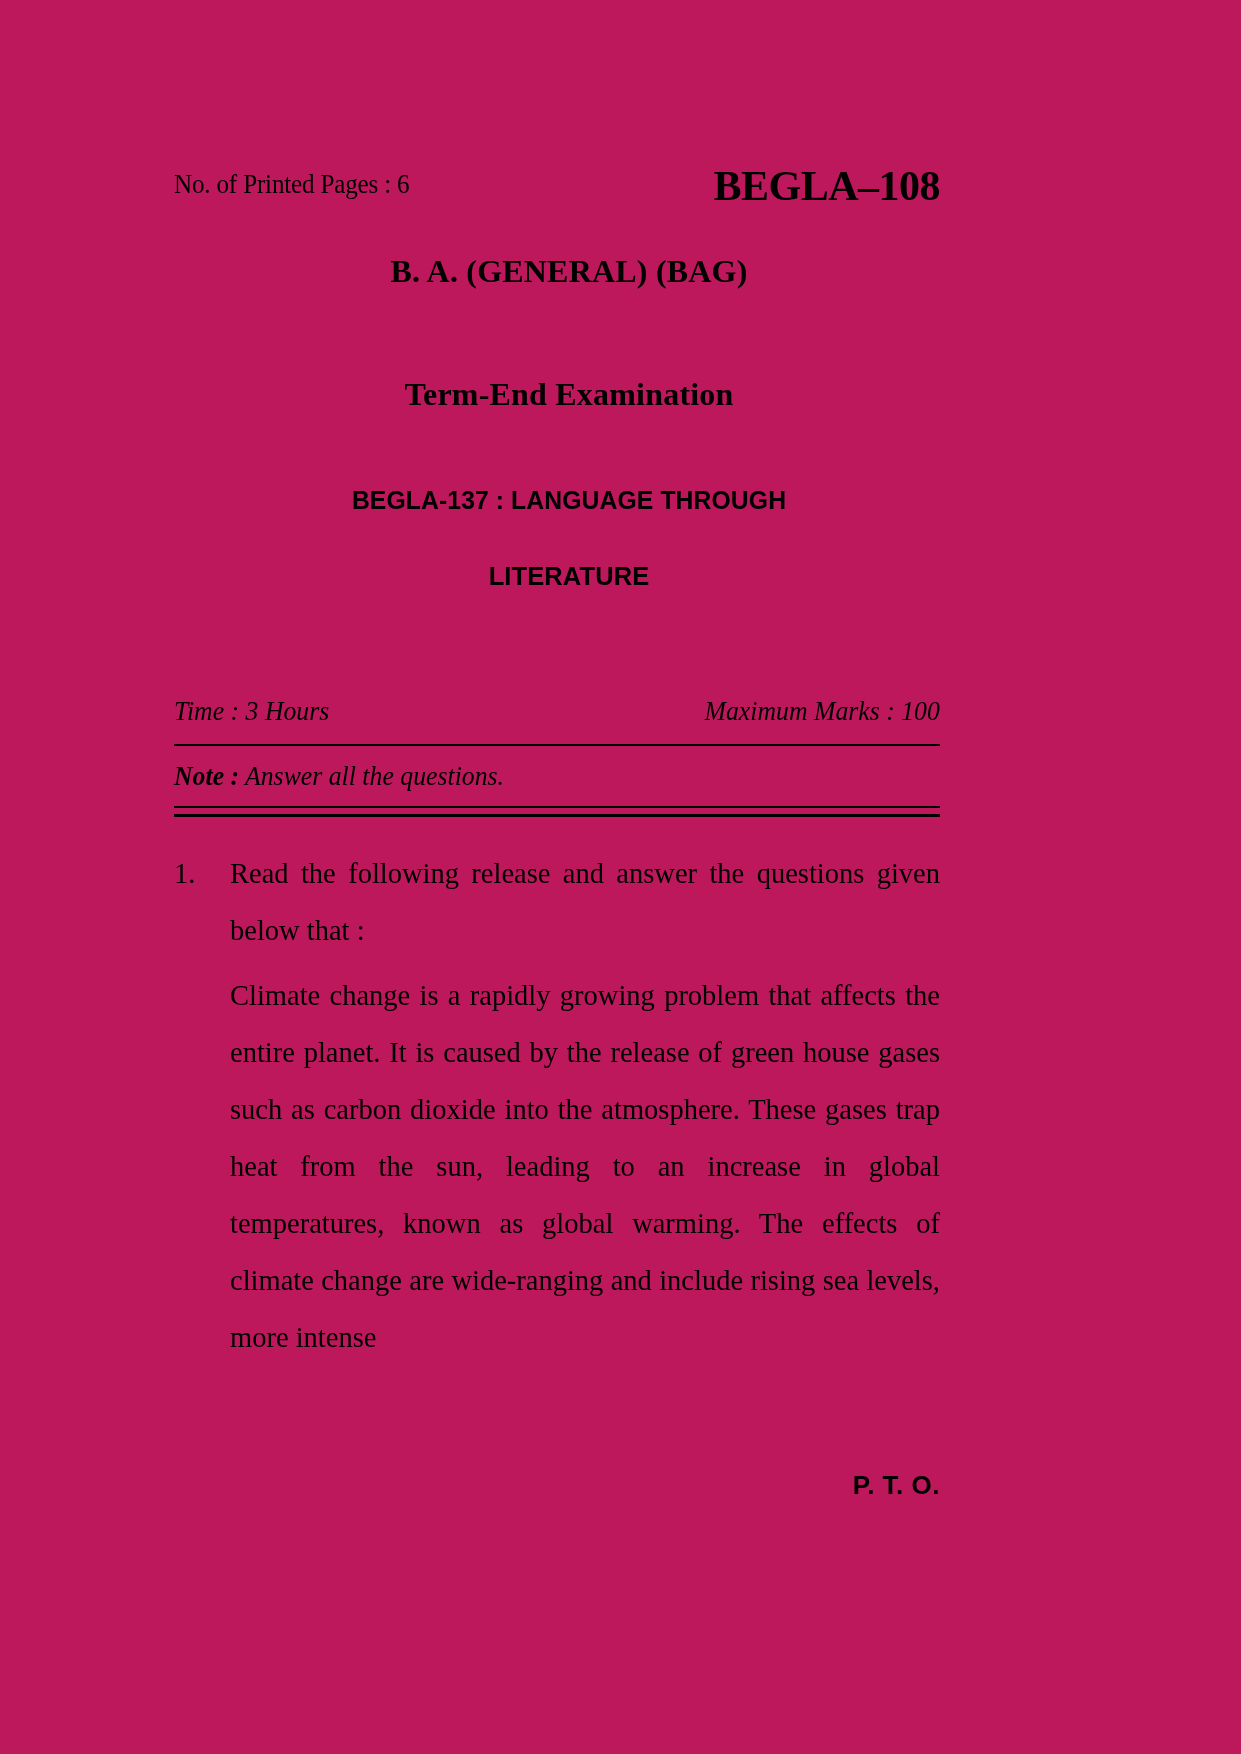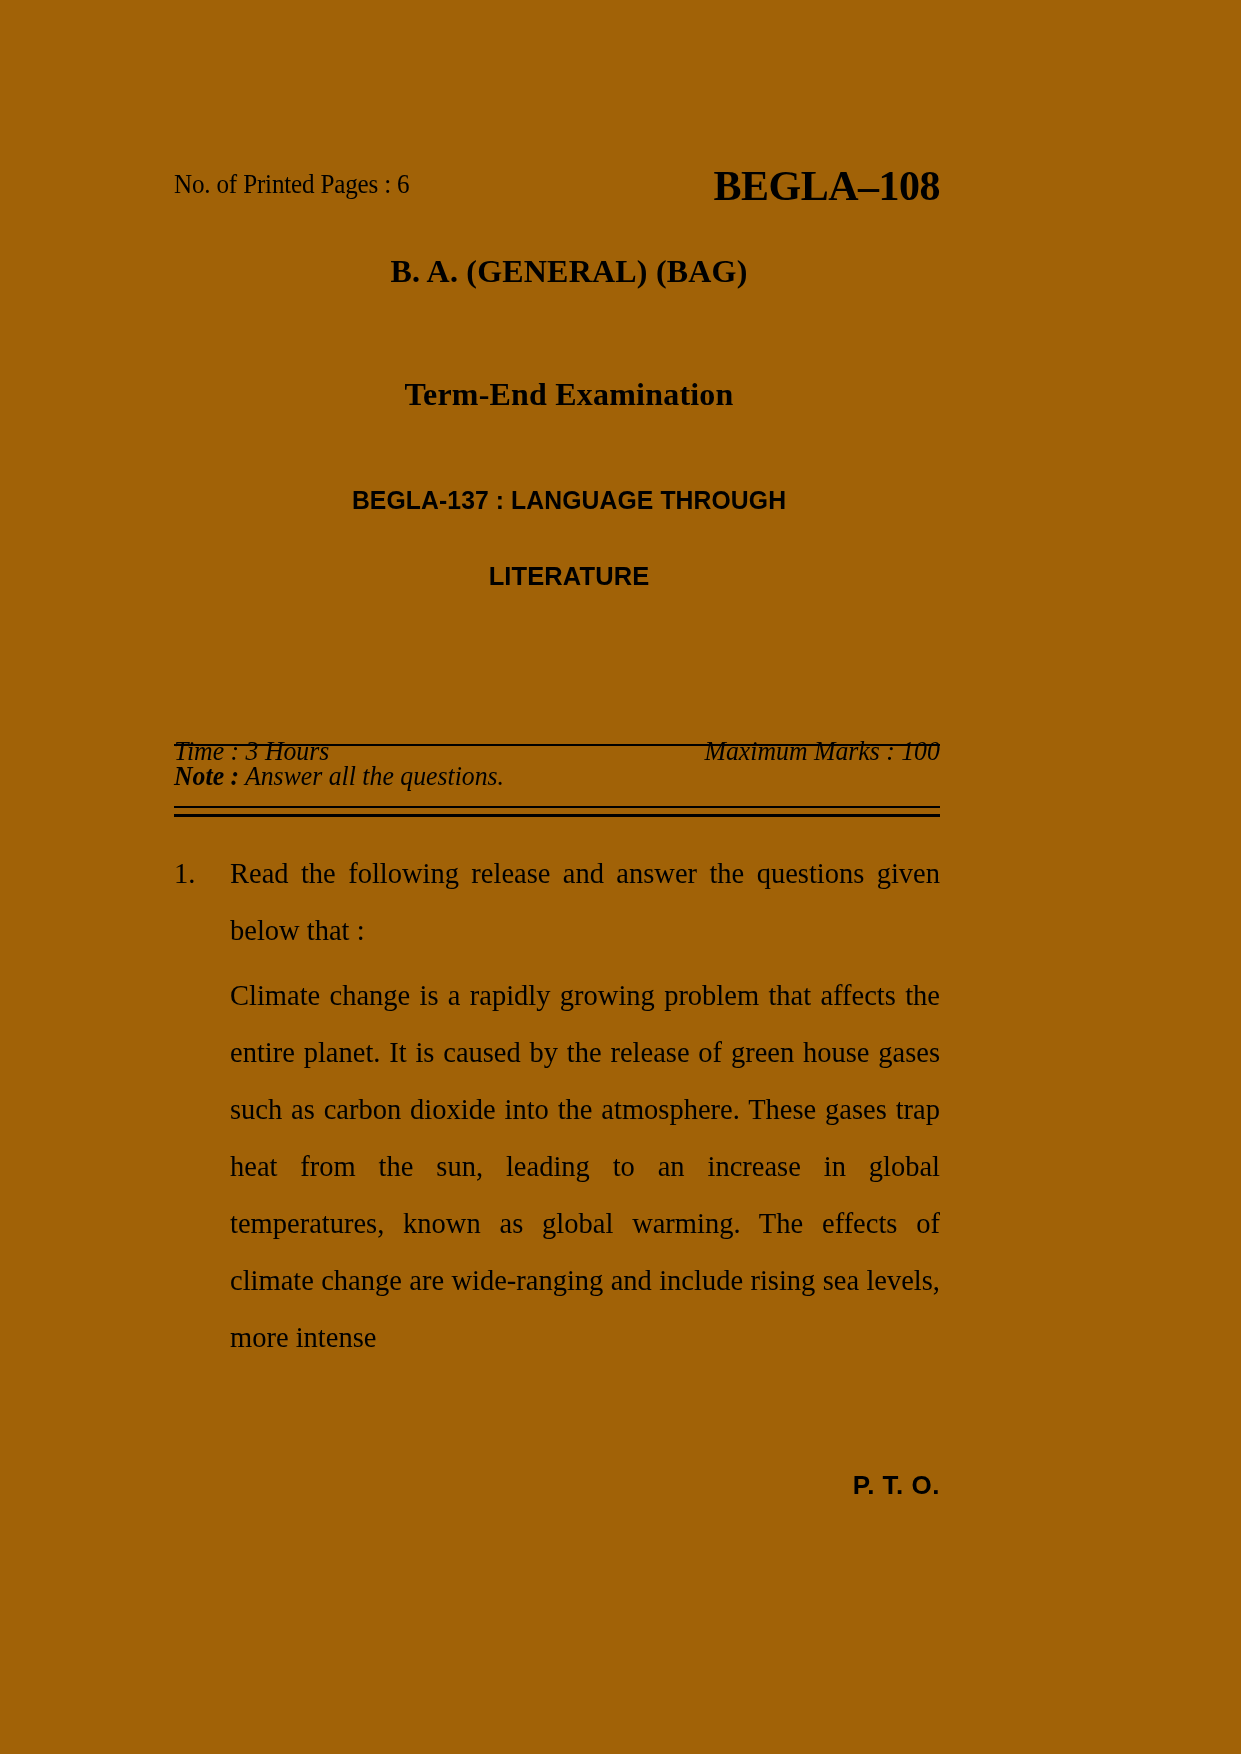--- a/index.html
+++ b/index.html
@@ -14,21 +14,21 @@
     font-family: "Liberation Serif", "DejaVu Serif", serif;
     color: #000000;
     overflow: hidden;
   }
 
   .page {
     position: absolute;
     left: 0; top: 0;
     width: 1241px;
     height: 1754px;
-    background: #a16207;
+    background: #be185d;
   }
 
   .content {
     position: absolute;
     left: 174px;
     top: 0;
     width: 766px;
   }
 
   
@@ -113,21 +113,20 @@
     white-space: nowrap;
   }
 
   
   .meta-row {
     position: absolute;
     left: 0;
     top: 697px;
     width: 766px;
     height: 36px;
-    margin-top: 40px;
   }
   .time-text {
     position: absolute;
     left: 0;
     top: 0;
     font-size: 28px;
     font-style: italic;
     line-height: 1;
     transform: scaleX(0.92);
     transform-origin: left center;

